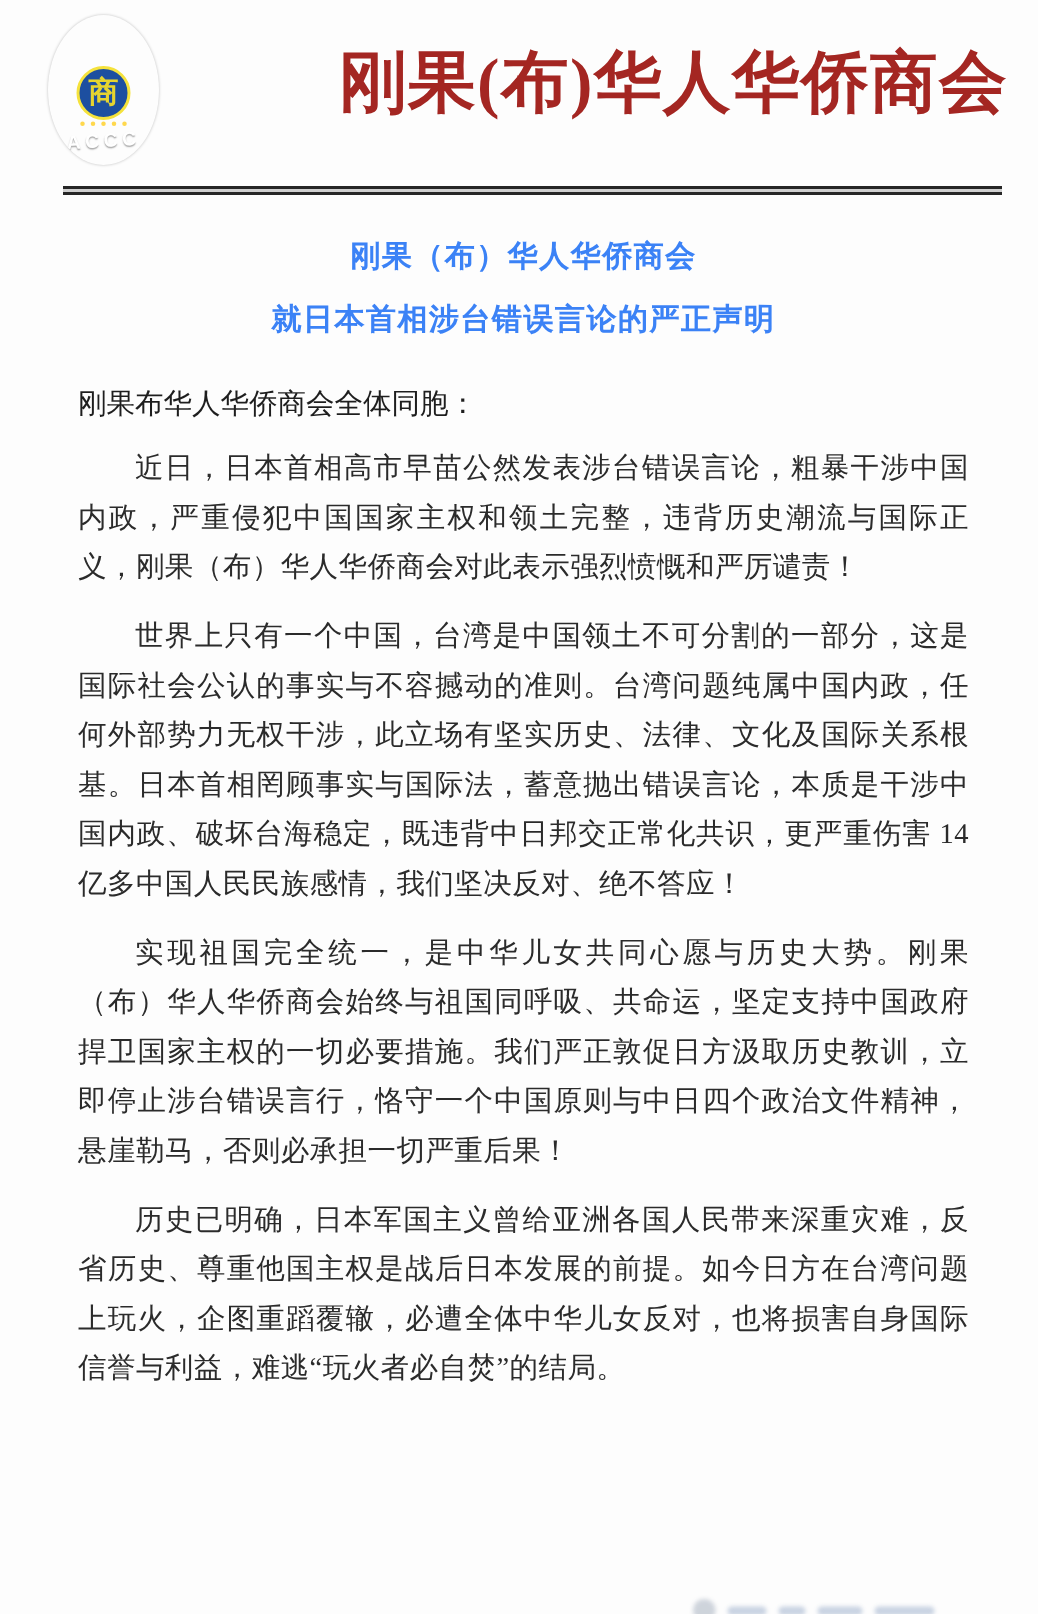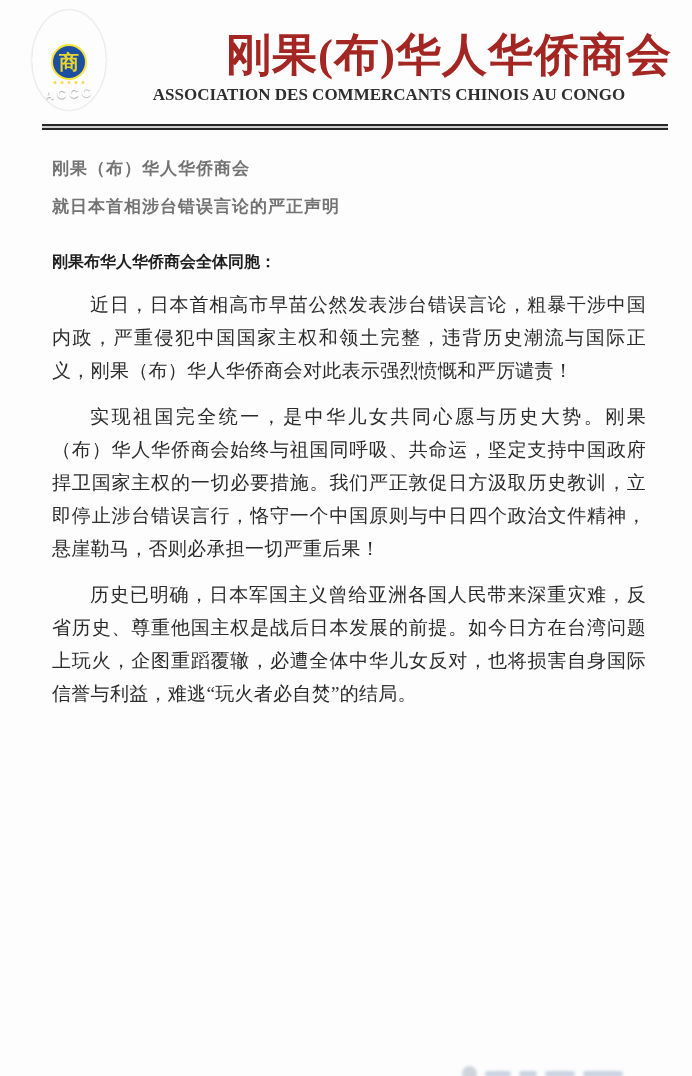--- a/index.html
+++ b/index.html
@@ -89,32 +89,32 @@
     height:2px;
     background:#cfcfcf;
     border-top:2px solid #262626;
     border-bottom:2px solid #262626;
   }
   
   .doc{
     padding:0 46px 0 52px;
   }
   .doc-title{
-    text-align:left;
-    font-size:17px;
+    text-align:center;
+    font-size:20px;
     font-weight:bold;
-    color:#737373;
+    color:#3b82f6;
     letter-spacing:1px;
   }
   .doc-title.line1{margin-top:27px;}
   .doc-title.line2{margin-top:15px;}
   .salutation{
     margin-top:31px;
-    font-size:16px;
-    font-weight:bold;
+    font-size:19px;
+    font-weight:normal;
     color:#1e1e1e;
     line-height:26px;
   }
   .para{
     margin:13px 0 9px 0;
     font-size:19px;
     line-height:33px;
     text-align:justify;
     text-indent:2em;
     color:#2b2b2b;
@@ -152,32 +152,32 @@
       <i></i>
         <i></i>
         <i></i>
         <i></i>
         <i></i>
     </div>
     <div class="logo-acronym">ACCC</div>
   </div>
   <div class="head-titles">
     <div class="org-name-cn">刚果(布)华人华侨商会</div>
-    <div class="org-name-fr">ASSOCIATION DES COMMERCANTS CHINOIS AU CONGO</div>
   </div>
 </div>
 <div class="head-divider"></div>
 
 <div class="doc">
   <div class="doc-title line1">刚果（布）华人华侨商会</div>
   <div class="doc-title line2">就日本首相涉台错误言论的严正声明</div>
 
   <div class="salutation">刚果布华人华侨商会全体同胞：</div>
 
   <p class="para">近日，日本首相高市早苗公然发表涉台错误言论，粗暴干涉中国内政，严重侵犯中国国家主权和领土完整，违背历史潮流与国际正义，刚果（布）华人华侨商会对此表示强烈愤慨和严厉谴责！</p>
+  <p class="para">世界上只有一个中国，台湾是中国领土不可分割的一部分，这是国际社会公认的事实与不容撼动的准则。台湾问题纯属中国内政，任何外部势力无权干涉，此立场有坚实历史、法律、文化及国际关系根基。日本首相罔顾事实与国际法，蓄意抛出错误言论，本质是干涉中国内政、破坏台海稳定，既违背中日邦交正常化共识，更严重伤害 14 亿多中国人民民族感情，我们坚决反对、绝不答应！</p>
   <p class="para">实现祖国完全统一，是中华儿女共同心愿与历史大势。刚果（布）华人华侨商会始终与祖国同呼吸、共命运，坚定支持中国政府捍卫国家主权的一切必要措施。我们严正敦促日方汲取历史教训，立即停止涉台错误言行，恪守一个中国原则与中日四个政治文件精神，悬崖勒马，否则必承担一切严重后果！</p>
   <p class="para">历史已明确，日本军国主义曾给亚洲各国人民带来深重灾难，反省历史、尊重他国主权是战后日本发展的前提。如今日方在台湾问题上玩火，企图重蹈覆辙，必遭全体中华儿女反对，也将损害自身国际信誉与利益，难逃“玩火者必自焚”的结局。</p>
 
 </div>
 
 <div class="watermark">
   <span class="wm-circle"></span>
   <span class="wm-dash d1"></span>
   <span class="wm-dash d2"></span>
   <span class="wm-dash d3"></span>

